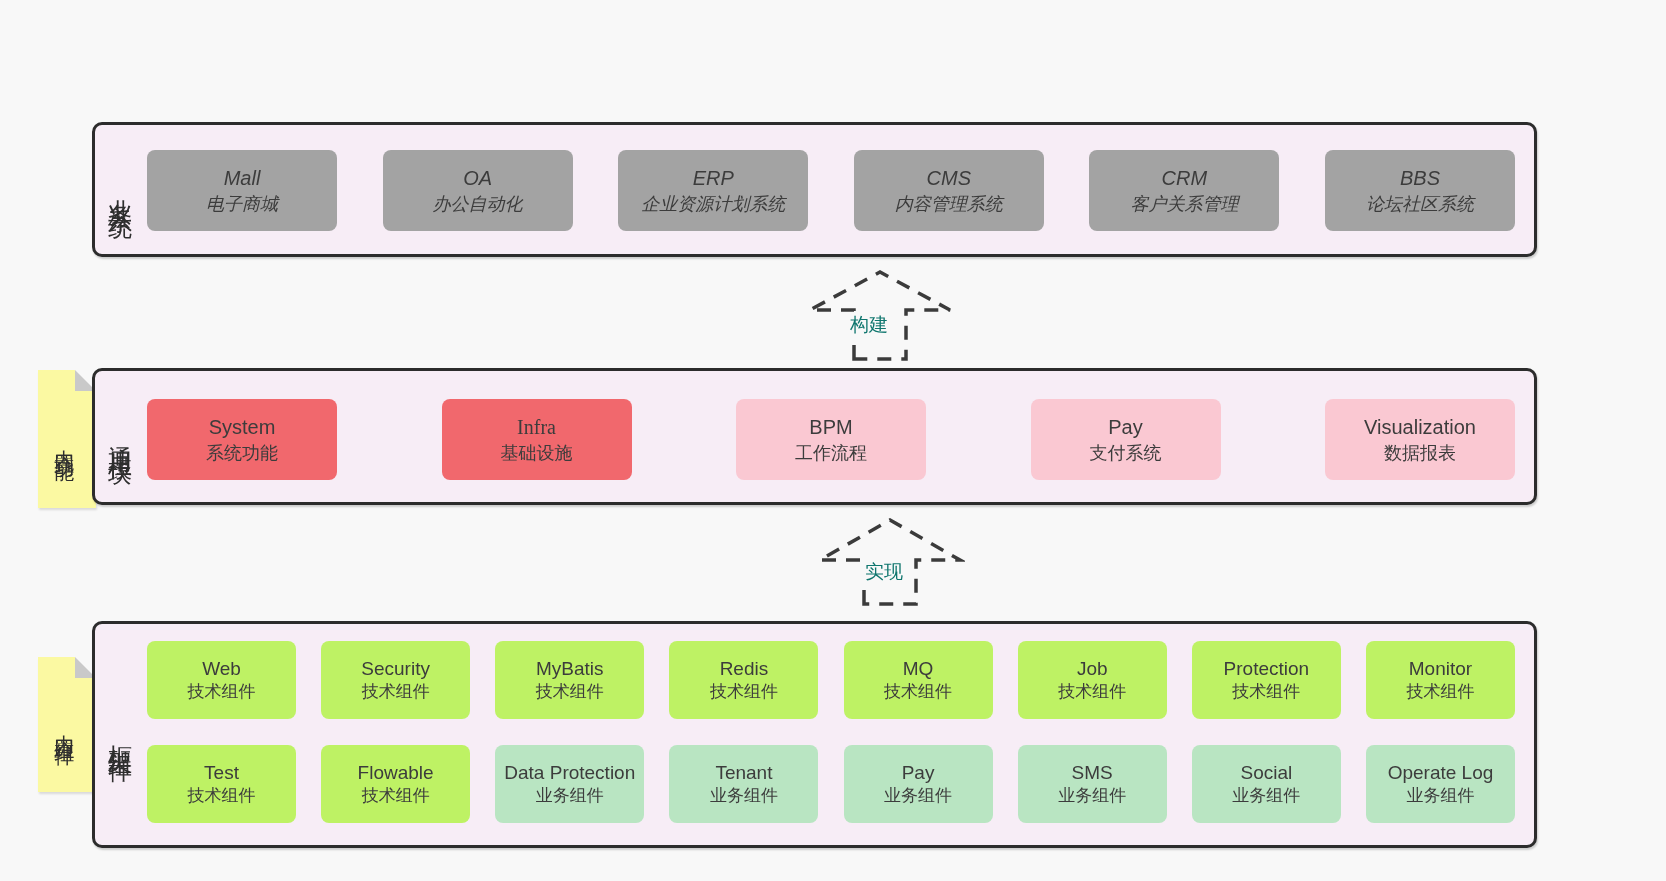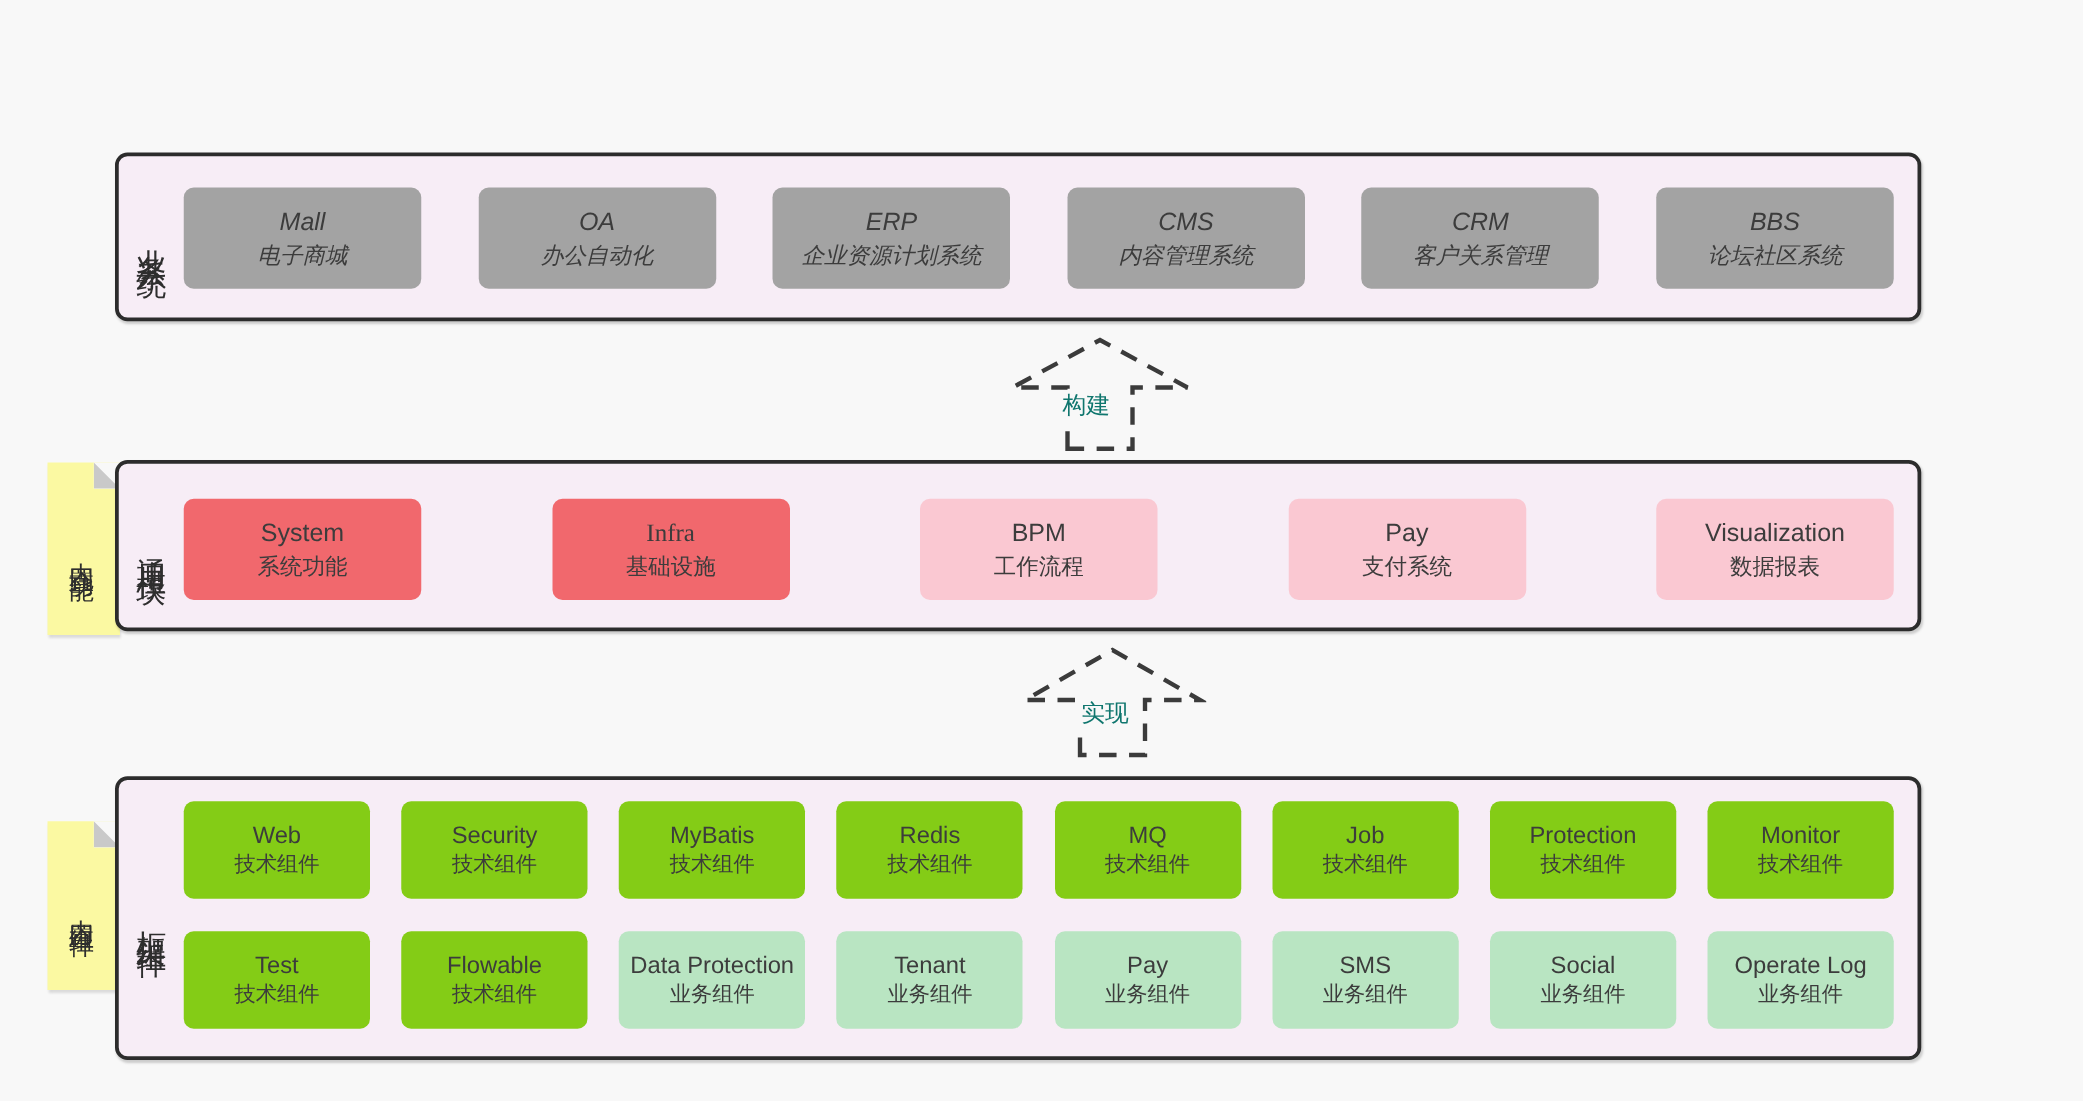--- a/index.html
+++ b/index.html
@@ -41,21 +41,21 @@
   }
   .cols6 .box{width:190px;height:81px;}
   .cols8 .box{width:149px;height:78px;}
   .cols6 .title{font-size:20px;line-height:1.35;}
   .cols6 .sub{font-size:18px;line-height:1.35;}
   .cols8 .title{font-size:19px;line-height:1.25;}
   .cols8 .sub{font-size:17px;line-height:1.3;}
   .box--blue{background:#a3a3a3;font-style:italic;}
   .box--red{background:#f1686d;}
   .box--pink{background:#fac8d2;}
-  .box--green{background:#84cc16;}
+  .box--green{background:#bef264;}
   .box--green-light{background:#b9e5c2;}
   .node-infra .title{font-family:"Liberation Serif", serif;}
   
   .tag{
     position:absolute;left:38px;width:58px;background:#fbf9a2;z-index:0;
     box-shadow:1px 2px 2px rgba(0,0,0,0.12);
   }
   #tag-1{top:370px;height:138px;}
   #tag-2{top:657px;height:135px;}
   .tag .fold{

